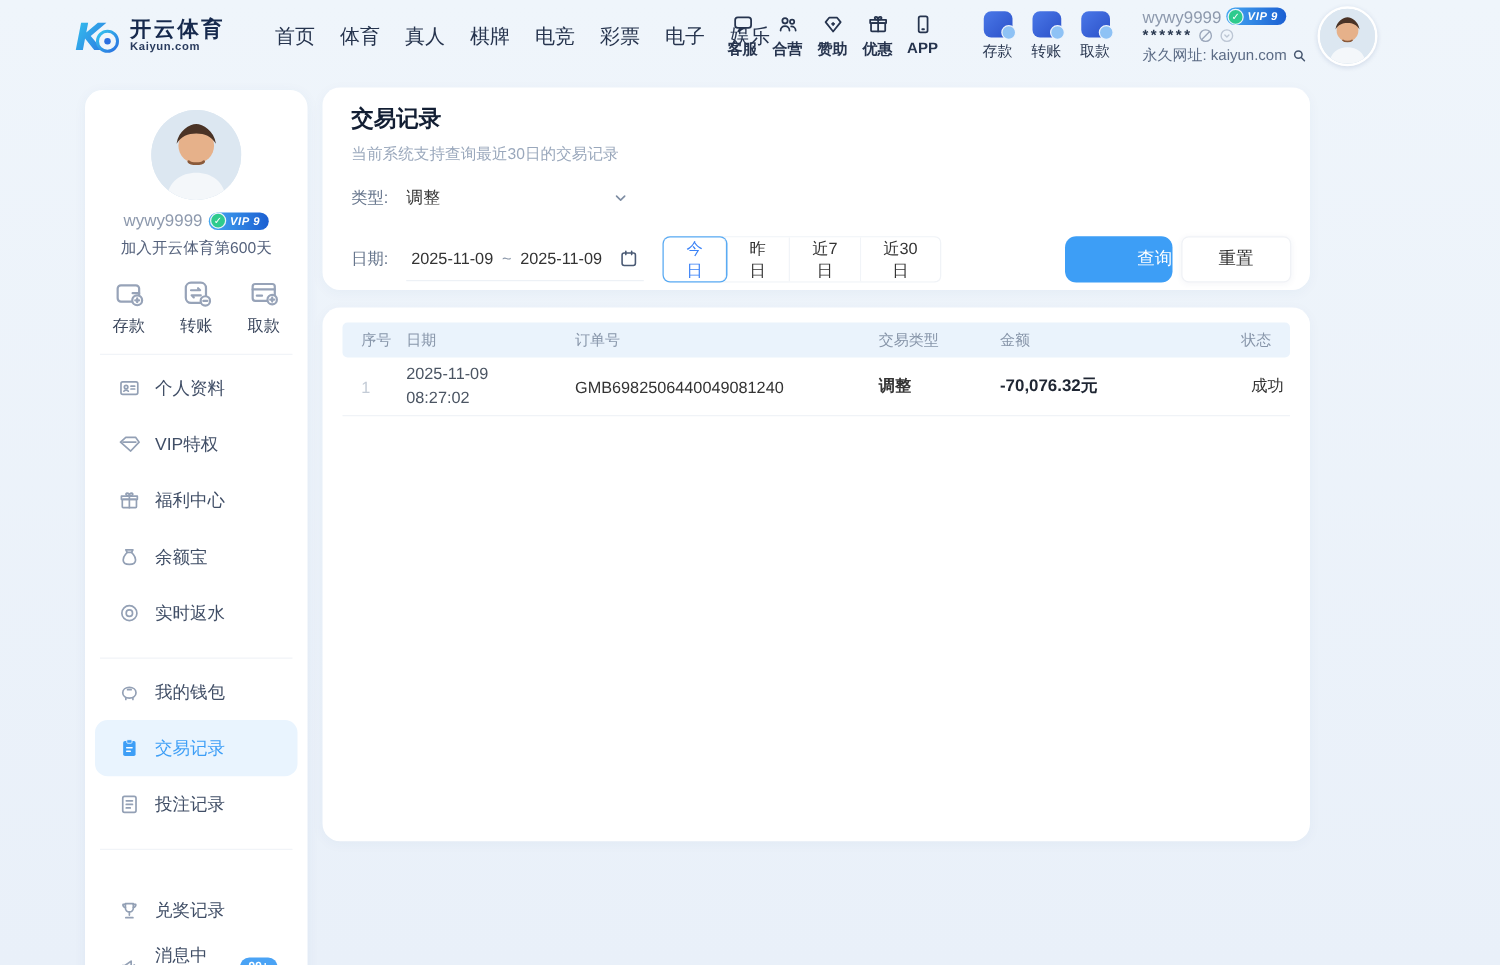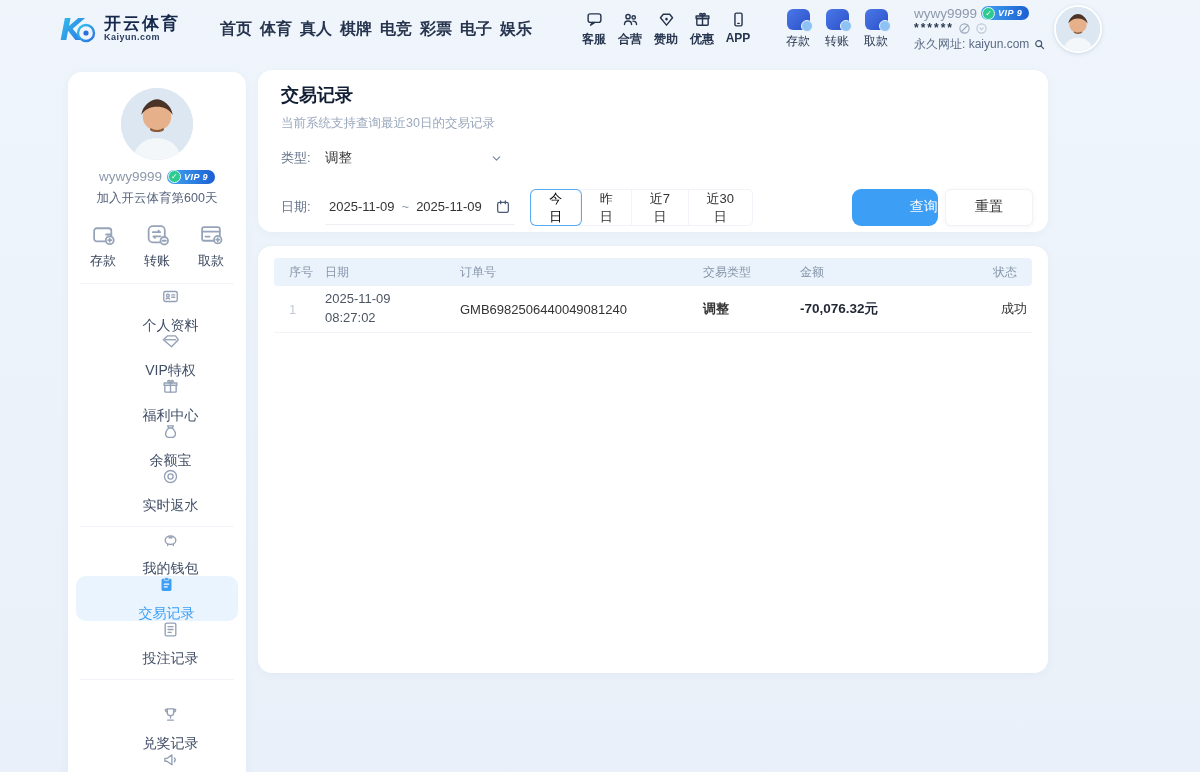--- a/index.html
+++ b/index.html
@@ -11,21 +11,21 @@
   }
   .page { position:relative; width:1200px; height:772px; }
 
   
   .navbar { position:absolute; top:0; left:0; width:100%; height:58px; display:flex; align-items:center; }
   .logo { margin-left:58px; display:flex; align-items:center; gap:6px; cursor:pointer; }
   .logo-k { width:40px; height:40px; }
   .logo-text { display:flex; flex-direction:column; line-height:1.1; }
   .logo-cn { font-size:17px; font-weight:bold; color:#16294d; letter-spacing:2px; }
   .logo-en { font-size:9px; color:#2a3c5e; font-weight:bold; letter-spacing:.5px; }
-  .main-nav { display:flex; gap:8px; margin-left:40px;font-weight:bold; }
+  .main-nav { display:flex; gap:20px; margin-left:40px; }
   .main-nav a { font-size:16px; color:#26344e; text-decoration:none; cursor:pointer; white-space:nowrap; }
 
   .nav-right { position:absolute; left:576px; top:0; height:58px; display:flex; align-items:center; }
   .icon-menu { display:flex; gap:0;font-weight:bold; }
   .icon-item { width:36px; display:flex; flex-direction:column; align-items:center; gap:3px; cursor:pointer; color:#26344e; }
   .icon-item svg { width:17px; height:17px; }
   .icon-item span { font-size:12px; color:#26344e; }
 
   .quick-tiles { display:flex; gap:3px; margin-left:24px; }
   .tile-item { width:36px; display:flex; flex-direction:column; align-items:center; gap:3px; cursor:pointer; }
@@ -55,21 +55,21 @@
   .avatar-lg { width:72px; height:72px; margin:0 auto; }
   .s-name-row { display:flex; align-items:center; justify-content:center; gap:5px; margin-top:9px; }
   .s-name { font-size:13.5px; color:#8d99ad; }
   .s-join { text-align:center; font-size:12.5px; color:#55627c; margin-top:6px; }
   .s-actions { display:flex; justify-content:space-between; padding:0 22px; margin-top:15px; }
   .s-action { display:flex; flex-direction:column; align-items:center; gap:5px; cursor:pointer; }
   .s-action svg { width:25px; height:25px; color:#97a3b8; }
   .s-action span { font-size:13px; color:#3a465c; }
   .s-divider { height:1px; background:#f1f4f8; margin:13px 12px 4px; }
   .s-menu { margin-top:2px; }
-  .m-item { height:45px; display:flex; align-items:center; gap:12px; padding-left:27px; cursor:pointer;flex-direction:column; }
+  .m-item { height:45px; display:flex; align-items:center; gap:12px; padding-left:27px; cursor:pointer; }
   .m-item svg { width:17px; height:17px; color:#93a0b5; flex:none; }
   .m-item span.m-label { font-size:14px; color:#404e66; }
   .m-item.active { margin:0 8px; padding-left:19px; background:#e9f4fe; border-radius:10px; }
   .m-item.active svg { color:#3d9ef6; }
   .m-item.active span.m-label { color:#3d9ef6; }
   .m-group3 { margin-top:26px; }
   .count-badge { margin-left:auto; margin-right:24px; background:#4aa3f5; color:#fff; font-size:9.5px;
     border-radius:9px; padding:2px 7px; font-weight:bold; }
 
   
@@ -85,21 +85,21 @@
   .date-row { position:absolute; left:23px; top:119px; height:36px; display:flex; align-items:center; width:752px; }
   .date-input { width:200px; height:36px; display:flex; align-items:center; gap:7px; padding:0 4px;
     border-bottom:1px solid #edf1f6; font-size:13px; color:#333; cursor:pointer; }
   .date-input svg { margin-left:auto; width:16px; height:16px; color:#4a5a74; }
   .date-sep { color:#8b97a9; }
   .range-group { margin-left:15px; display:flex; align-items:center; height:37px; background:#fff;
     border:1px solid #f0f3f7; border-radius:5px; }
   .range-btn { height:100%; padding:0 13px; background:#fff; border:none; font-size:13px; color:#333;
     cursor:pointer; border-right:1px solid #f1f4f8; font-family:inherit; }
   .range-btn:last-child { border-right:none; border-radius:0 5px 5px 0; }
-  .range-btn.active { box-shadow:0 0 0 1px #58aaf3; border-radius:5px; color:#000000; position:relative; z-index:1; }
+  .range-btn.active { box-shadow:0 0 0 1px #58aaf3; border-radius:5px; color:#3b82f6; position:relative; z-index:1; }
   .btn-primary { margin-left:99px; width:91px; height:37px; background:#3d9ef6; color:#fff; border:none;
     border-radius:9px; font-size:14px; cursor:pointer; font-family:inherit;text-align:right; }
   .btn-plain { margin-left:7px; width:93px; height:37px; background:#fff; color:#333; border:1px solid #f0f2f6;
     border-radius:6px; font-size:14px; cursor:pointer; box-shadow:0 1px 5px rgba(30,60,120,.05); font-family:inherit; }
 
   .table-card { position:absolute; left:258px; top:246px; width:790px; height:427px; background:#fff;
     border-radius:14px; box-shadow:0 2px 10px rgba(30,70,140,.04); padding:12px 16px 0; }
   .t-header { display:flex; align-items:center; height:28px; background:#eaf3fc; border-radius:4px; padding-left:15px; }
   .t-header span { font-size:12px; color:#8795a9; }
   .t-row { display:flex; align-items:center; min-height:47px; padding-left:15px; border-bottom:1px solid #f0f3f7; }

